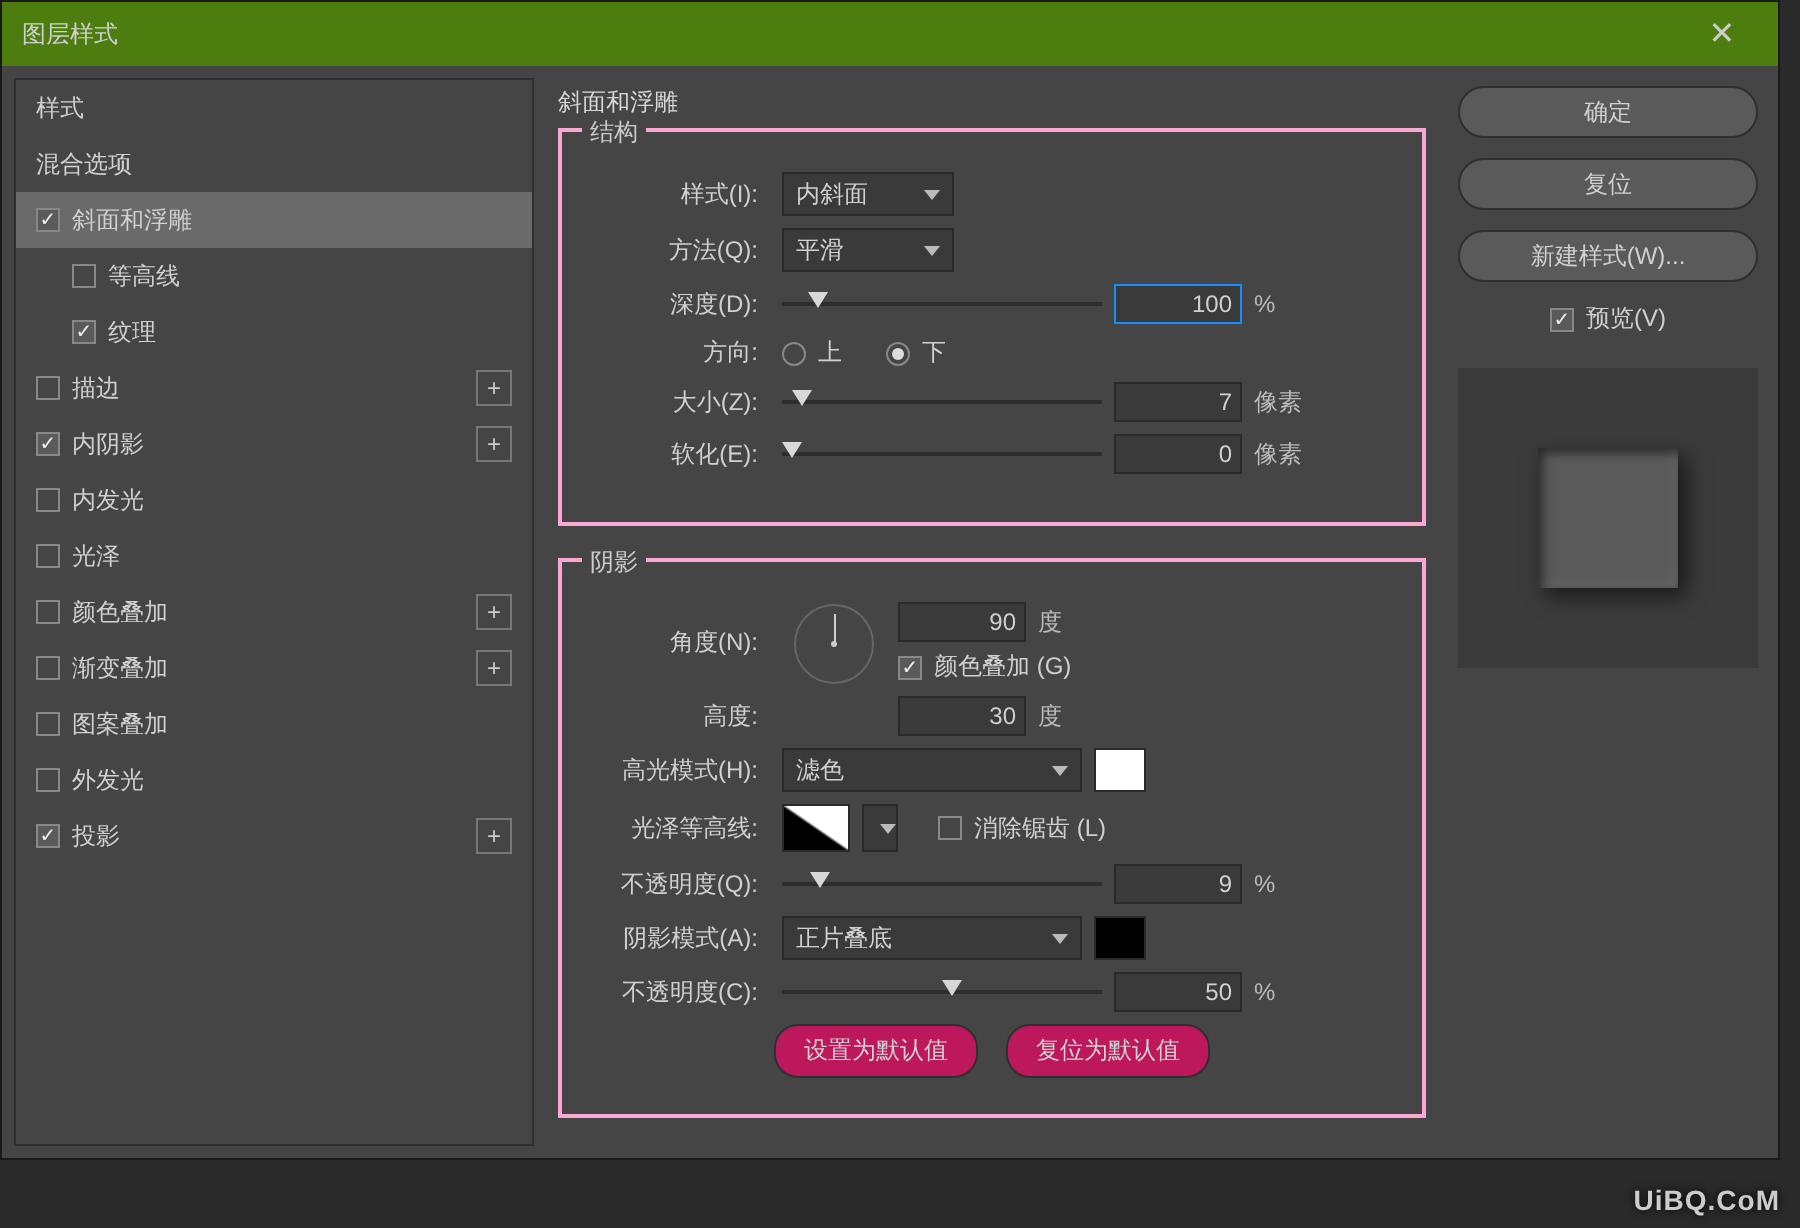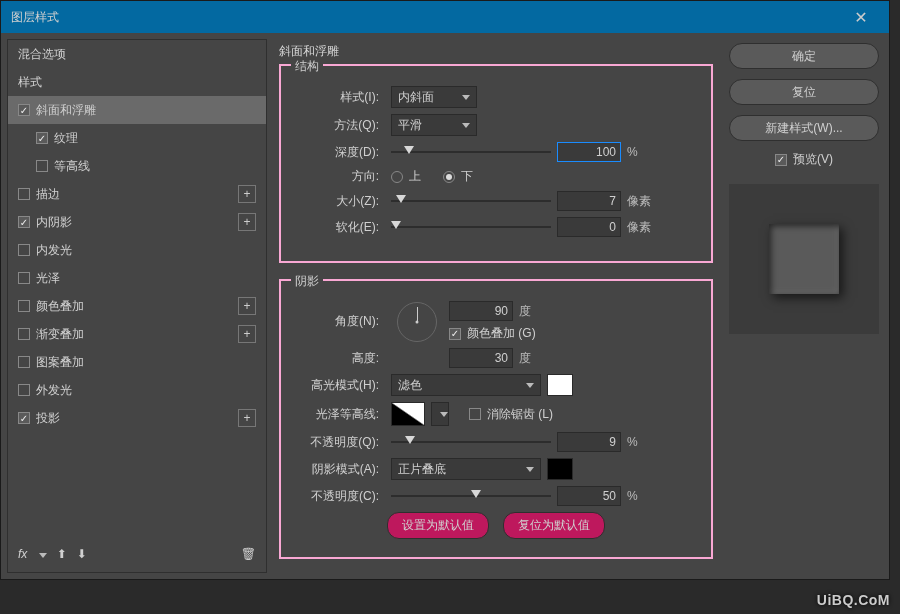--- a/index.html
+++ b/index.html
@@ -1,18 +1,18 @@
 <!DOCTYPE html>
 <html><head>
 <meta charset="utf-8">
 <style>
 *{box-sizing:border-box;margin:0;padding:0;font-family:"Microsoft YaHei",sans-serif;font-size:12px;color:#d0d0d0}
 body{background:#2a2a2a;width:900px;height:614px;overflow:hidden;position:relative}
 .dialog{width:890px;height:580px;background:#454545;border:1px solid #1a1a1a;position:relative}
-.titlebar{height:32px;background:#0369a1;display:flex;align-items:center;padding:4px 10px;justify-content:space-between}
+.titlebar{height:32px;background:#4d7c0f;display:flex;align-items:center;padding:4px 10px;justify-content:space-between}
 .titlebar-x{width:36px;height:30px;display:flex;align-items:center;justify-content:center;font-size:16px;color:#ccc}
 .body{display:flex;height:calc(100% - 32px)}
 .sidebar{width:260px;border:1px solid #2f2f2f;margin:6px;background:#454545;display:flex;flex-direction:column}
 .side-item{height:28px;display:flex;align-items:center;padding:0 10px;justify-content:space-between}
 .side-item.selected{background:#6a6a6a}
 .side-item.indent{padding-left:28px}
 .side-item .lbl{display:flex;align-items:center;gap:6px}
 .chk{width:12px;height:12px;border:1px solid #888;display:inline-flex;align-items:center;justify-content:center;font-size:10px;color:#eee}
 .chk.on{background:#5a5a5a}
 .chk.on::after{content:"✓";font-size:10px}
@@ -57,46 +57,46 @@
 
 <div class="dialog">
   <div class="titlebar">
     <span>图层样式</span>
     <div class="titlebar-x">✕</div>
   </div>
   <div class="body">
     <div class="sidebar">
       <div class="side-item">
           <span class="lbl">
+            <span>样式</span>
+          </span>
+        </div>
+      <div class="side-item">
+          <span class="lbl">
             <span>混合选项</span>
-          </span>
-        </div>
-      <div class="side-item">
-          <span class="lbl">
-            <span>样式</span>
           </span>
         </div>
       <div class="side-item selected">
           <span class="lbl">
             <span class="chk on"></span>
             <span>斜面和浮雕</span>
           </span>
         </div>
       <div class="side-item indent">
           <span class="lbl">
+            <span class="chk"></span>
+            <span>等高线</span>
+          </span>
+        </div>
+      <div class="side-item indent">
+          <span class="lbl">
             <span class="chk on"></span>
             <span>纹理</span>
           </span>
         </div>
-      <div class="side-item indent">
-          <span class="lbl">
-            <span class="chk"></span>
-            <span>等高线</span>
-          </span>
-        </div>
       <div class="side-item">
           <span class="lbl">
             <span class="chk"></span>
             <span>描边</span>
           </span>
           <span class="plus">+</span>
         </div>
       <div class="side-item">
           <span class="lbl">
             <span class="chk on"></span>
@@ -142,26 +142,20 @@
             <span>外发光</span>
           </span>
         </div>
       <div class="side-item">
           <span class="lbl">
             <span class="chk on"></span>
             <span>投影</span>
           </span>
           <span class="plus">+</span>
         </div>
-      <div class="side-footer">
-        <span><i style="font-style:italic">fx</i> <span class="caret" style="display:inline-block"></span></span>
-        <span>⬆</span>
-        <span>⬇</span>
-        <span class="r">🗑</span>
-      </div>
     </div>
 
     <div class="center">
       <div class="section-title">斜面和浮雕</div>
 
       <div class="fieldset">
         <span class="legend">结构</span>
         <div class="row">
           <span class="lab">样式(I):</span>
           <div class="select">

